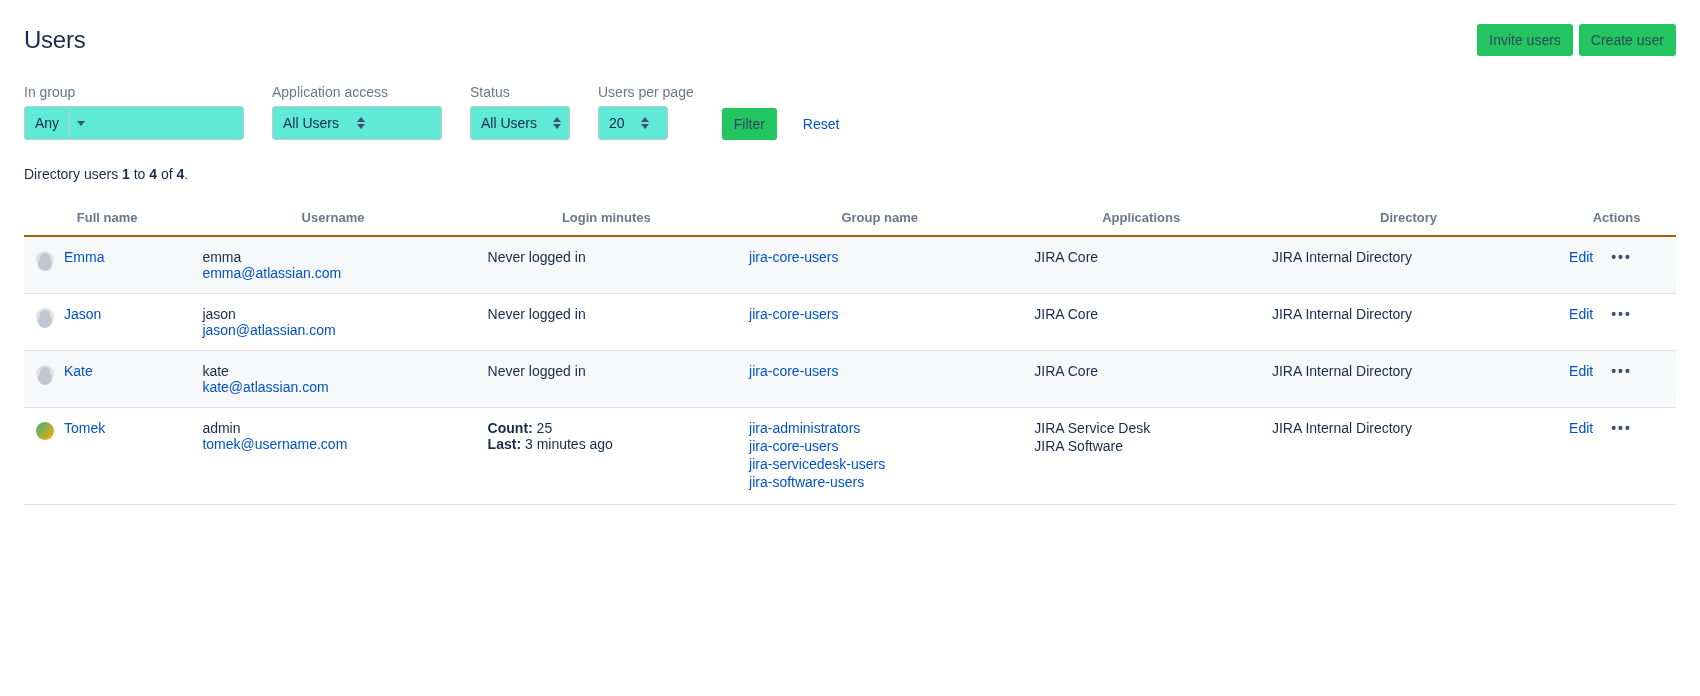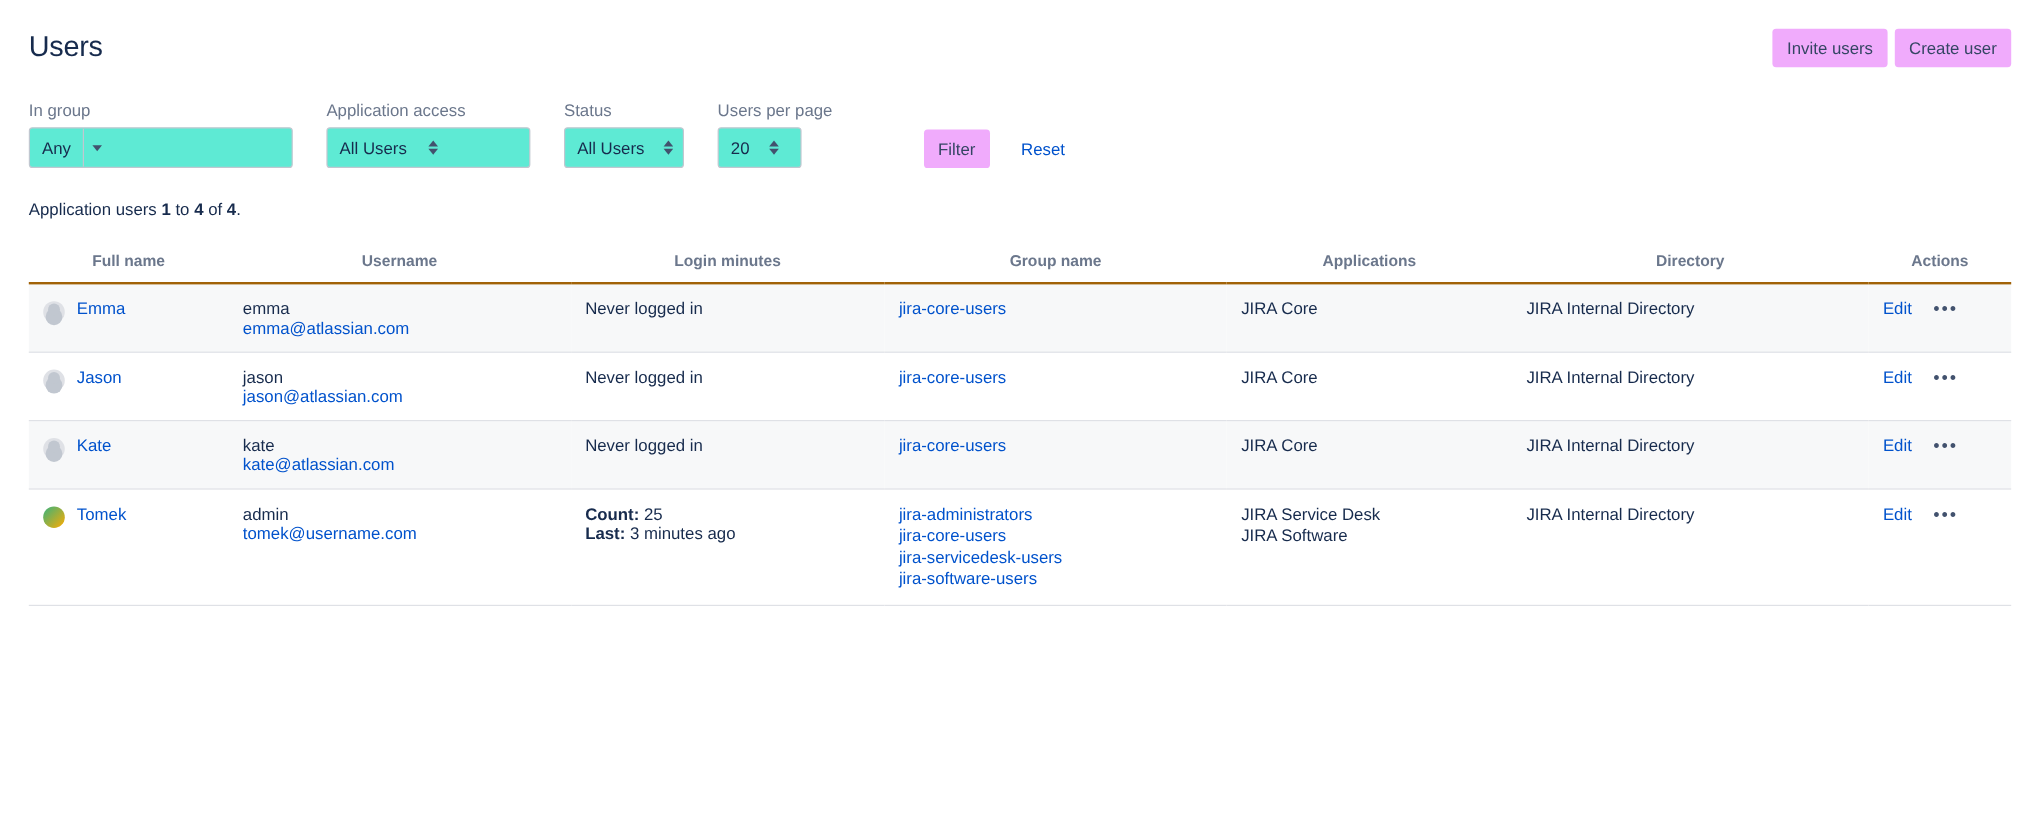--- a/index.html
+++ b/index.html
@@ -19,21 +19,21 @@
   }
   h1 {
     font-size: 24px;
     font-weight: 500;
     margin: 0;
     color: #172b4d;
     letter-spacing: -0.01em;
   }
   .header-actions { display: flex; gap: 6px; }
   .btn {
-    background: #f0abfc;
+    background: #22c55e;
     border: none;
     border-radius: 3px;
     padding: 8px 12px;
     font-size: 14px;
     color: #344563;
     cursor: pointer;
     font-family: inherit;
   }
 
   .filters {
@@ -248,30 +248,30 @@
     <div class="select-like w-perpage">
       <span class="sel-text">20</span>
       <span style="padding:0 6px;display:flex;align-items:center;">
           <span class="caret-double"></span>
         </span>
     </div>
   </div>
 
   <div class="filter-block">
     <span class="filter-label" style="visibility:hidden;">.</span>
-    <div style="display:flex;align-items:center;gap:22px;margin-left:48px;">
+    <div style="display:flex;align-items:center;gap:22px;">
       <button class="btn">Filter</button>
       <a class="reset-link">Reset</a>
     </div>
   </div>
 
 </div>
 
 <div class="result-count">
-  <span>Application users </span><b>1</b><span> to </span><b>4</b><span> of </span><b>4</b><span>.</span>
+  <span>Directory users </span><b>1</b><span> to </span><b>4</b><span> of </span><b>4</b><span>.</span>
 </div>
 
 <table class="users">
   <thead>
     <tr>
       <th class="col-fullname">Full name</th>
       <th class="col-username">Username</th>
       <th class="col-login">Login minutes</th>
       <th class="col-group">Group name</th>
       <th class="col-apps">Applications</th>

